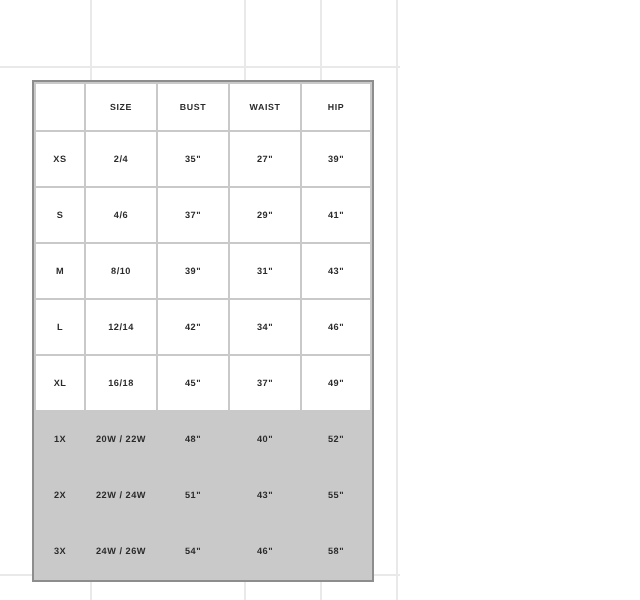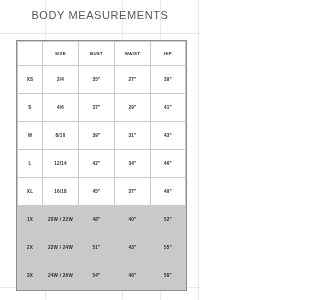--- a/index.html
+++ b/index.html
@@ -116,21 +116,20 @@
   <div class="v" style="left:45px"></div>
   <div class="v" style="left:122px"></div>
   <div class="v" style="left:160px"></div>
   <div class="v" style="left:198px"></div>
   <div class="h" style="top:33px"></div>
   <div class="h" style="top:287px"></div>
 </div>
 
 <div class="page">
 
-  <div class="title">BODY MEASUREMENTS</div>
 
   <div class="table-wrap">
     <table class="sizechart">
       <colgroup>
         <col class="c0">
           <col class="c1">
           <col class="c2">
           <col class="c3">
           <col class="c4">
       </colgroup>

